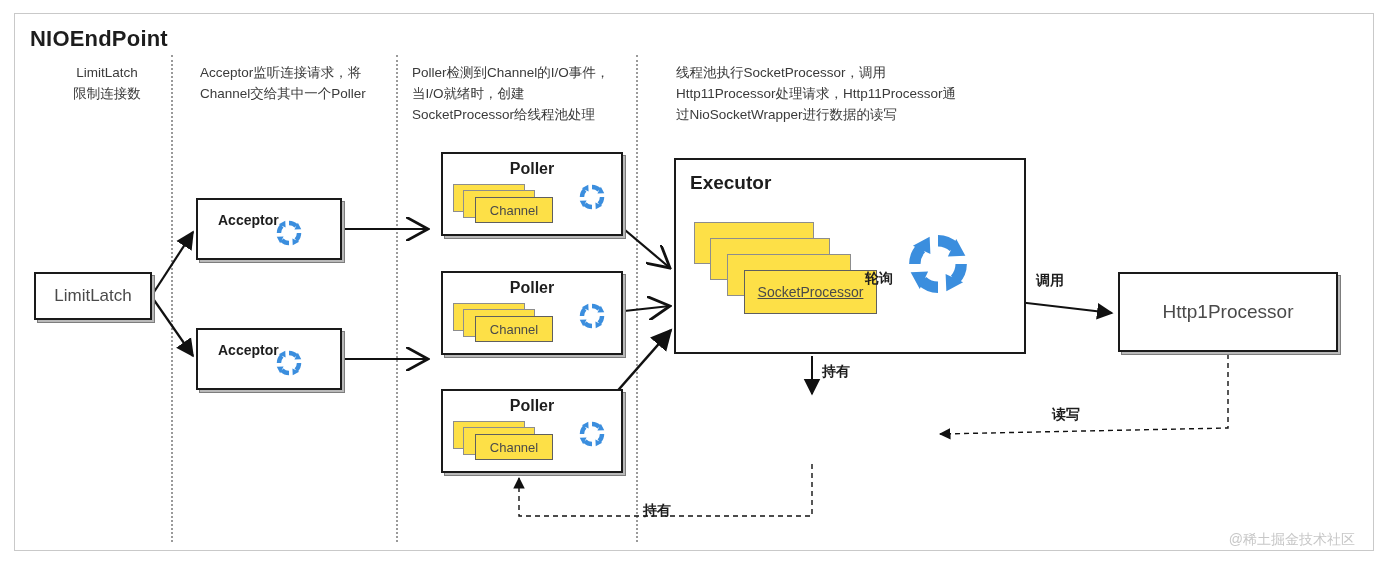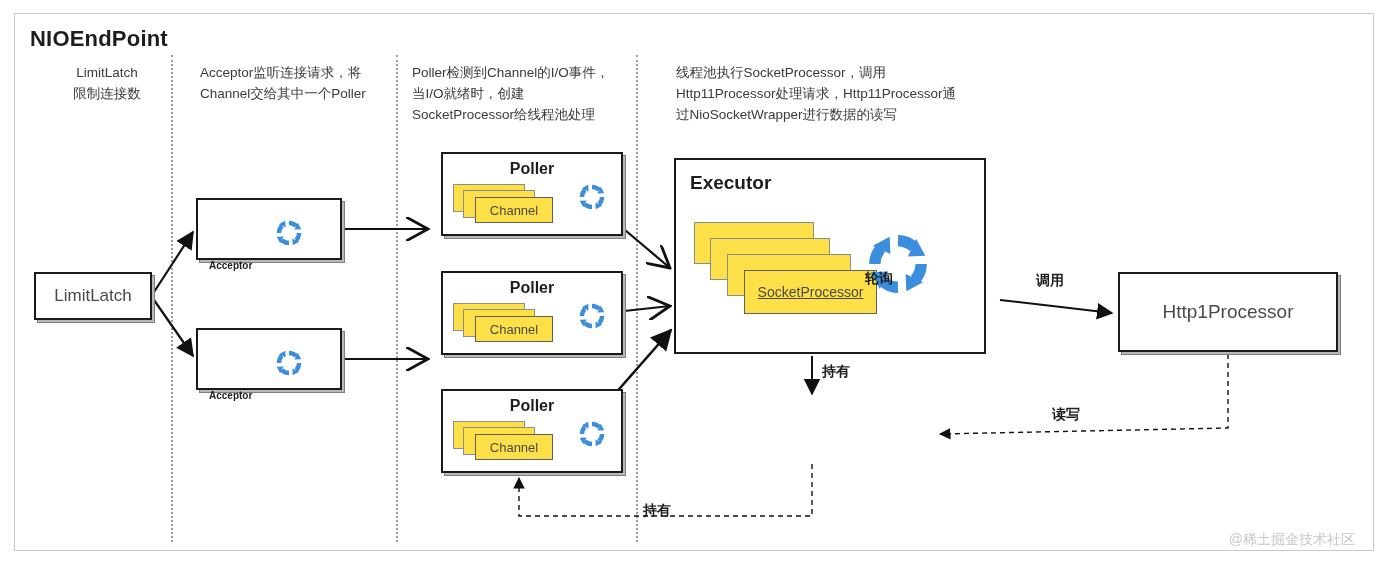--- a/index.html
+++ b/index.html
@@ -71,21 +71,21 @@
     color:#1d1d1d;
   }
   
   #limitlatch{left:34px; top:272px; width:118px; height:48px;}
   #limitlatch .box-label{font-size:17px;}
 
   
   .acceptor{width:146px; height:62px;}
   #acceptor1{left:196px; top:198px;}
   #acceptor2{left:196px; top:328px;}
-  .acceptor .box-title{left:11px; top:12px; font-size:10px;margin-top:48px;}
+  .acceptor .box-title{left:20px; top:12px; font-size:14px;}
 
   
   .poller{width:182px; height:84px;}
   #poller1{left:441px; top:152px;}
   #poller2{left:441px; top:271px;}
   #poller3{left:441px; top:389px;}
   .poller .box-title{left:0; right:0; top:6px; text-align:center; font-size:16px;}
 
   
   .stack{position:absolute;}
@@ -106,21 +106,21 @@
   .poller .card.c2{left:10px;top:6px;}
   .poller .card.c3{left:22px;top:13px;width:78px;height:26px;font-size:13px;}
 
   
   .loop{position:absolute;}
   .poller .loop{right:12px; top:26px; width:34px; height:34px;}
   .acceptor .loop{right:34px; top:16px; width:34px; height:34px;}
 
   
   #executor{
-    left:674px; top:158px; width:312px; height:196px;
+    left:674px; top:158px; width:352px; height:196px;
     border:2px solid #1a1a1a;
     box-shadow:none;
   }
   #executor .box-title{left:14px; top:12px; font-size:19px;}
   #executor .stack{left:18px; top:62px; width:200px; height:86px;}
   #executor .card{width:120px;height:42px;text-decoration:underline;}
   #executor .card.e1{left:0;   top:0;}
   #executor .card.e2{left:16px;top:16px;}
   #executor .card.e3{left:33px;top:32px;width:124px;}
   #executor .card.e4{left:50px;top:48px;width:133px;height:44px;font-size:14px;}

